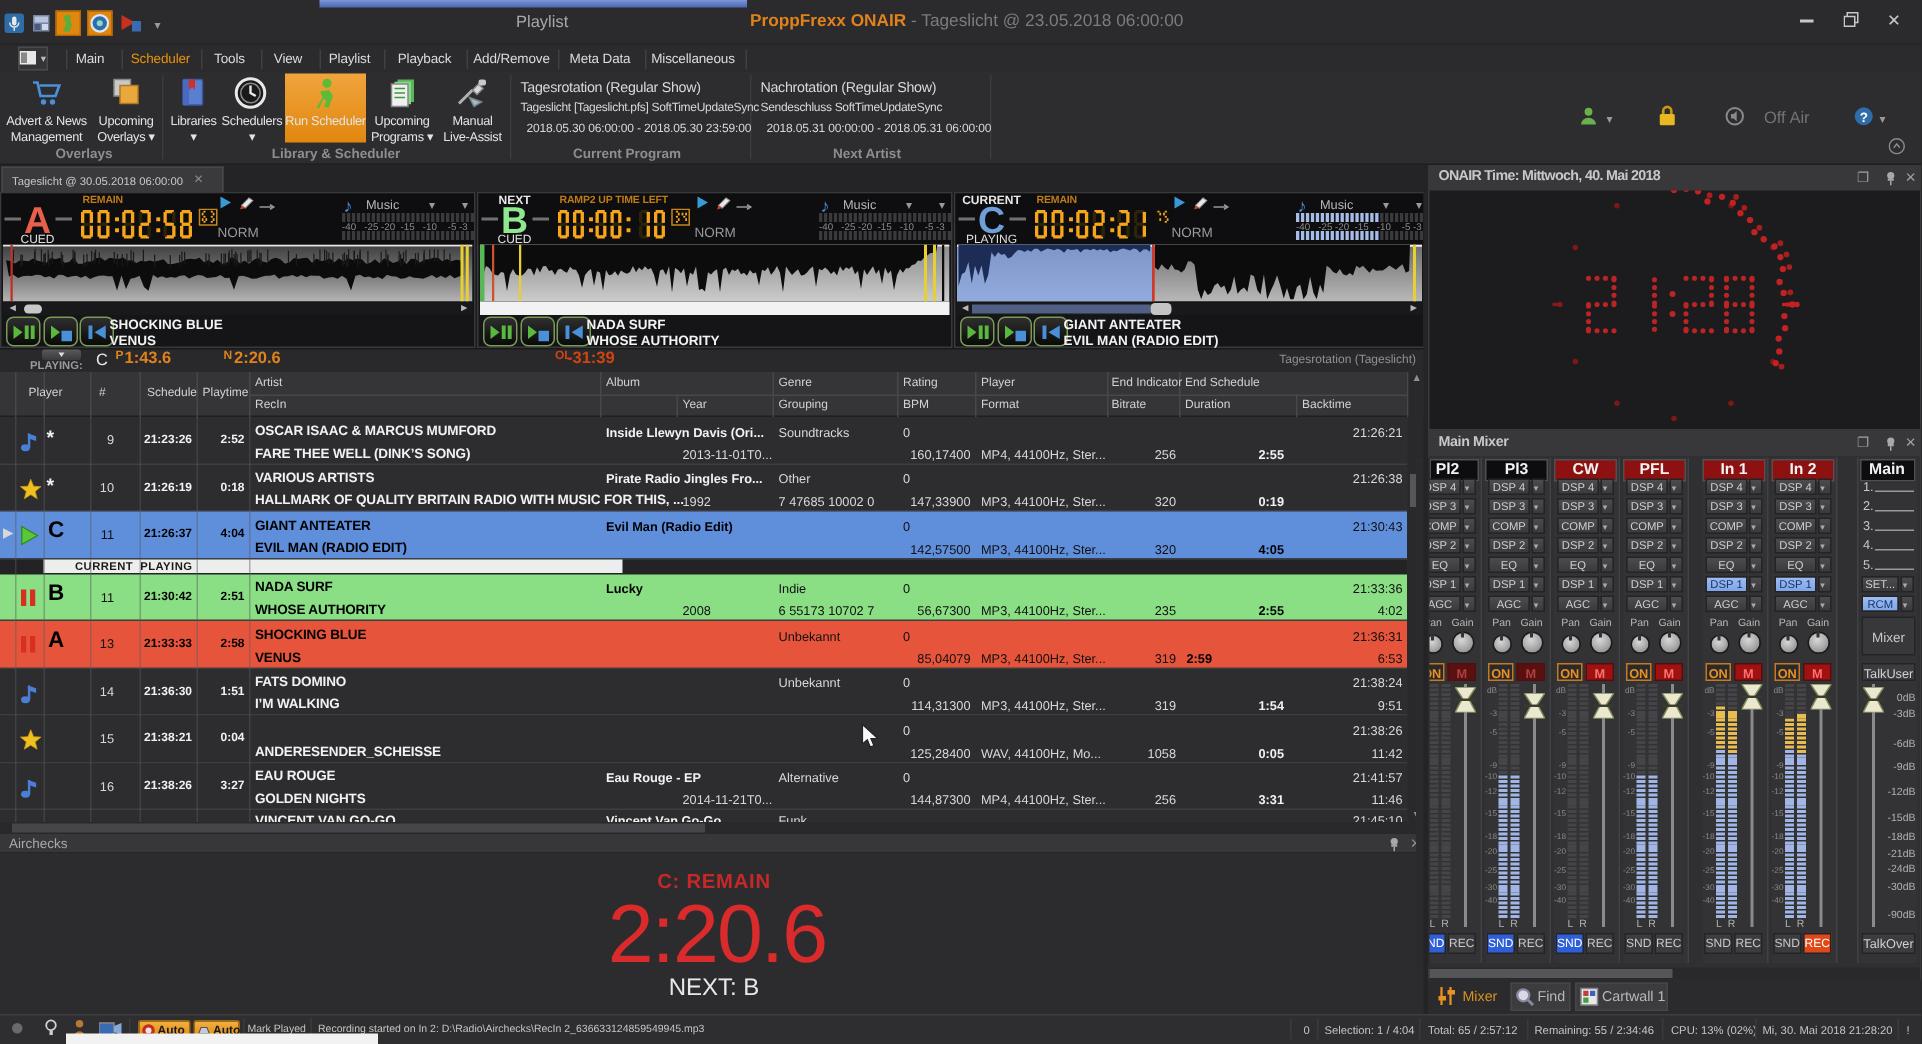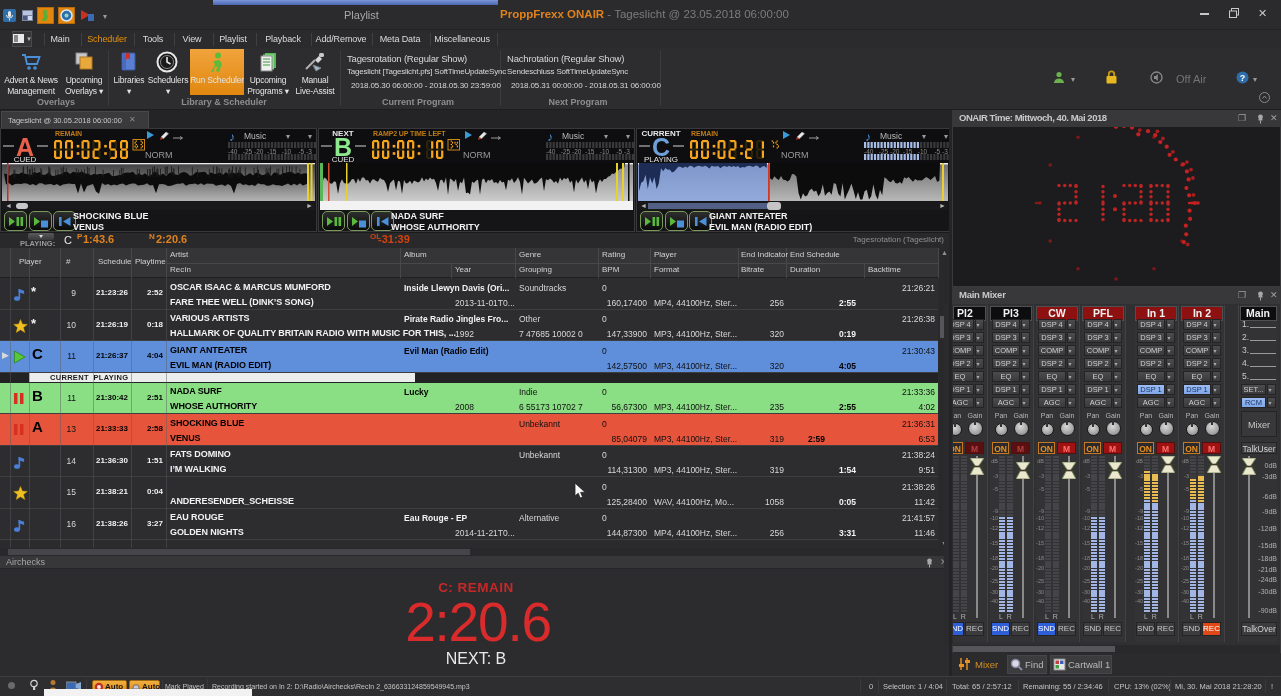--- a/index.html
+++ b/index.html
@@ -83,21 +83,21 @@
 <div class="txt" style="left:400px;top:34px;transform:translateX(-50%);color:#dcdcdc;font-size:9px;letter-spacing:-0.1px;">Meta Data</div>
 <div class="txt" style="left:462px;top:34px;transform:translateX(-50%);color:#dcdcdc;font-size:9px;letter-spacing:-0.1px;">Miscellaneous</div>
 <div class="ab" style="left:0;top:48px;width:1281px;height:62px;background:#2d2d2f;border-bottom:1px solid #1e1e20;"></div>
 <div class="ab" style="left:108px;top:50px;width:1px;height:56px;background:#3b3b3e;"></div>
 <div class="ab" style="left:340px;top:50px;width:1px;height:56px;background:#3b3b3e;"></div>
 <div class="ab" style="left:500px;top:50px;width:1px;height:56px;background:#3b3b3e;"></div>
 <div class="ab" style="left:660px;top:50px;width:1px;height:56px;background:#3b3b3e;"></div>
 <div class="txt" style="left:56px;top:97px;transform:translateX(-50%);color:#8e8e90;font-size:9px;font-weight:bold;">Overlays</div>
 <div class="txt" style="left:224px;top:97px;transform:translateX(-50%);color:#8e8e90;font-size:9px;font-weight:bold;">Library &amp; Scheduler</div>
 <div class="txt" style="left:418px;top:97px;transform:translateX(-50%);color:#8e8e90;font-size:9px;font-weight:bold;">Current Program</div>
-<div class="txt" style="left:578px;top:97px;transform:translateX(-50%);color:#8e8e90;font-size:9px;font-weight:bold;">Next Program</div>
+<div class="txt" style="left:578px;top:97px;transform:translateX(-50%);color:#8e8e90;font-size:9px;font-weight:bold;">Next Artist</div>
 <div class="ab" style="left:4px;top:49px;width:54px;height:46px;"></div>
 <div class="ab" style="left:4px;top:51px;width:54px;height:22px;display:flex;justify-content:center;">
       <svg width="22" height="22">
         <path d="M2 4 h3 l2 9 h10 l2.5-7 h-13" fill="none" stroke="#4a90d8" stroke-width="1.8"></path>
         <circle cx="9" cy="17" r="1.8" fill="#4a90d8"></circle>
         <circle cx="15" cy="17" r="1.8" fill="#4a90d8"></circle>
       </svg>
     </div>
 <div class="txt" style="left:31.0px;top:75px;transform:translateX(-50%);color:#e4e4e4;font-size:8.5px;letter-spacing:-0.2px;">Advert &amp; News</div>
 <div class="txt" style="left:31.0px;top:86px;transform:translateX(-50%);color:#e4e4e4;font-size:8.5px;letter-spacing:-0.2px;">Management</div>
@@ -1035,21 +1035,21 @@
 <div class="txt" style="left:76px;top:424.0px;transform:translateX(-100%);color:#101010;font-size:8.5px;">13</div>
 <div class="txt" style="left:128px;top:424.0px;transform:translateX(-100%);color:#000000;font-size:8px;font-weight:bold;">21:33:33</div>
 <div class="txt" style="left:163px;top:424.0px;transform:translateX(-100%);color:#000000;font-size:8px;font-weight:bold;">2:58</div>
 <div class="txt" style="left:170px;top:417.5px;color:#000000;font-size:9px;font-weight:bold;letter-spacing:-0.1px;">SHOCKING BLUE</div>
 <div class="txt" style="left:170px;top:432.5px;color:#000000;font-size:9px;font-weight:bold;letter-spacing:-0.1px;">VENUS</div>
 <div class="txt" style="left:519px;top:418.5px;color:#101010;font-size:8.5px;">Unbekannt</div>
 <div class="txt" style="left:602px;top:418.5px;color:#101010;font-size:8.5px;">0</div>
 <div class="txt" style="left:647px;top:433.5px;transform:translateX(-100%);color:#101010;font-size:8.5px;">85,04079</div>
 <div class="txt" style="left:654px;top:433.5px;color:#101010;font-size:8.5px;">MP3, 44100Hz, Ster...</div>
 <div class="txt" style="left:784px;top:433.5px;transform:translateX(-100%);color:#101010;font-size:8.5px;">319</div>
-<div class="txt" style="left:825px;top:433.5px;transform:translateX(-100%);color:#000000;font-size:8.5px;font-weight:bold;">2:59</div>
+<div class="txt" style="left:808px;top:433.5px;transform:translateX(-100%);color:#000000;font-size:8.5px;font-weight:bold;">2:59</div>
 <div class="txt" style="left:935px;top:418.5px;transform:translateX(-100%);color:#101010;font-size:8.5px;">21:36:31</div>
 <div class="txt" style="left:935px;top:433.5px;transform:translateX(-100%);color:#101010;font-size:8.5px;">6:53</div>
 <div class="ab" style="left:0;top:445.5px;width:938px;height:32px;background:#2d2d30;"></div>
 <div class="ab" style="left:0;top:476.0px;width:938px;height:1px;background:#3e3e41;"></div>
 <div class="ab" style="left:13px;top:454.5px;">
       <svg width="14" height="15">
         <ellipse cx="4" cy="11.5" rx="3" ry="2.3" fill="#4a7fd8"></ellipse>
         <rect x="5.6" y="2" width="1.6" height="9.5" fill="#4a7fd8"></rect>
         <path d="M5.6 2 l5.5 1.8 v3.2 l-5.5 -1.8 Z" fill="#4a7fd8"></path>
       </svg>
@@ -1102,20 +1102,26 @@
 <div class="txt" style="left:404px;top:513.0px;color:#f2f2f2;font-size:8.5px;font-weight:bold;">Eau Rouge - EP</div>
 <div class="txt" style="left:455px;top:528.0px;color:#d8d8d8;font-size:8.5px;">2014-11-21T0...</div>
 <div class="txt" style="left:519px;top:513.0px;color:#d8d8d8;font-size:8.5px;">Alternative</div>
 <div class="txt" style="left:602px;top:513.0px;color:#d8d8d8;font-size:8.5px;">0</div>
 <div class="txt" style="left:647px;top:528.0px;transform:translateX(-100%);color:#d8d8d8;font-size:8.5px;">144,87300</div>
 <div class="txt" style="left:654px;top:528.0px;color:#d8d8d8;font-size:8.5px;">MP4, 44100Hz, Ster...</div>
 <div class="txt" style="left:784px;top:528.0px;transform:translateX(-100%);color:#d8d8d8;font-size:8.5px;">256</div>
 <div class="txt" style="left:856px;top:528.0px;transform:translateX(-100%);color:#f2f2f2;font-size:8.5px;font-weight:bold;">3:31</div>
 <div class="txt" style="left:935px;top:513.0px;transform:translateX(-100%);color:#d8d8d8;font-size:8.5px;">21:41:57</div>
 <div class="txt" style="left:935px;top:528.0px;transform:translateX(-100%);color:#d8d8d8;font-size:8.5px;">11:46</div>
+<div class="ab" style="left:0;top:540.0px;width:938px;height:8px;background:#2d2d30;overflow:hidden;">
+      <div class="txt" style="left:170px;top:2px;color:#f2f2f2;font-size:9px;font-weight:bold;">VINCENT VAN GO-GO</div>
+      <div class="txt" style="left:404px;top:2px;color:#f2f2f2;font-size:8.5px;font-weight:bold;">Vincent Van Go-Go...</div>
+      <div class="txt" style="left:519px;top:2px;color:#d8d8d8;font-size:8.5px;">Funk</div>
+      <div class="txt" style="left:935px;top:2px;transform:translateX(-100%);color:#d8d8d8;font-size:8.5px;">21:45:10</div>
+    </div>
 <div class="ab" style="left:10px;top:278px;width:1px;height:270px;background:rgba(90,90,95,0.45);"></div>
 <div class="ab" style="left:29px;top:278px;width:1px;height:270px;background:rgba(90,90,95,0.45);"></div>
 <div class="ab" style="left:60px;top:278px;width:1px;height:270px;background:rgba(90,90,95,0.45);"></div>
 <div class="ab" style="left:93px;top:278px;width:1px;height:270px;background:rgba(90,90,95,0.45);"></div>
 <div class="ab" style="left:131px;top:278px;width:1px;height:270px;background:rgba(90,90,95,0.45);"></div>
 <div class="ab" style="left:166px;top:278px;width:1px;height:270px;background:rgba(90,90,95,0.45);"></div>
 <div class="txt" style="left:2px;top:350.0px;color:#d8d8d8;font-size:9px;">▶</div>
 <div class="ab" style="left:939px;top:248px;width:10px;height:300px;background:#29292c;"></div>
 <div class="txt" style="left:941px;top:249px;color:#909090;font-size:7px;">▲</div>
 <div class="ab" style="left:940px;top:316px;width:8px;height:22px;background:#55555a;"></div>

